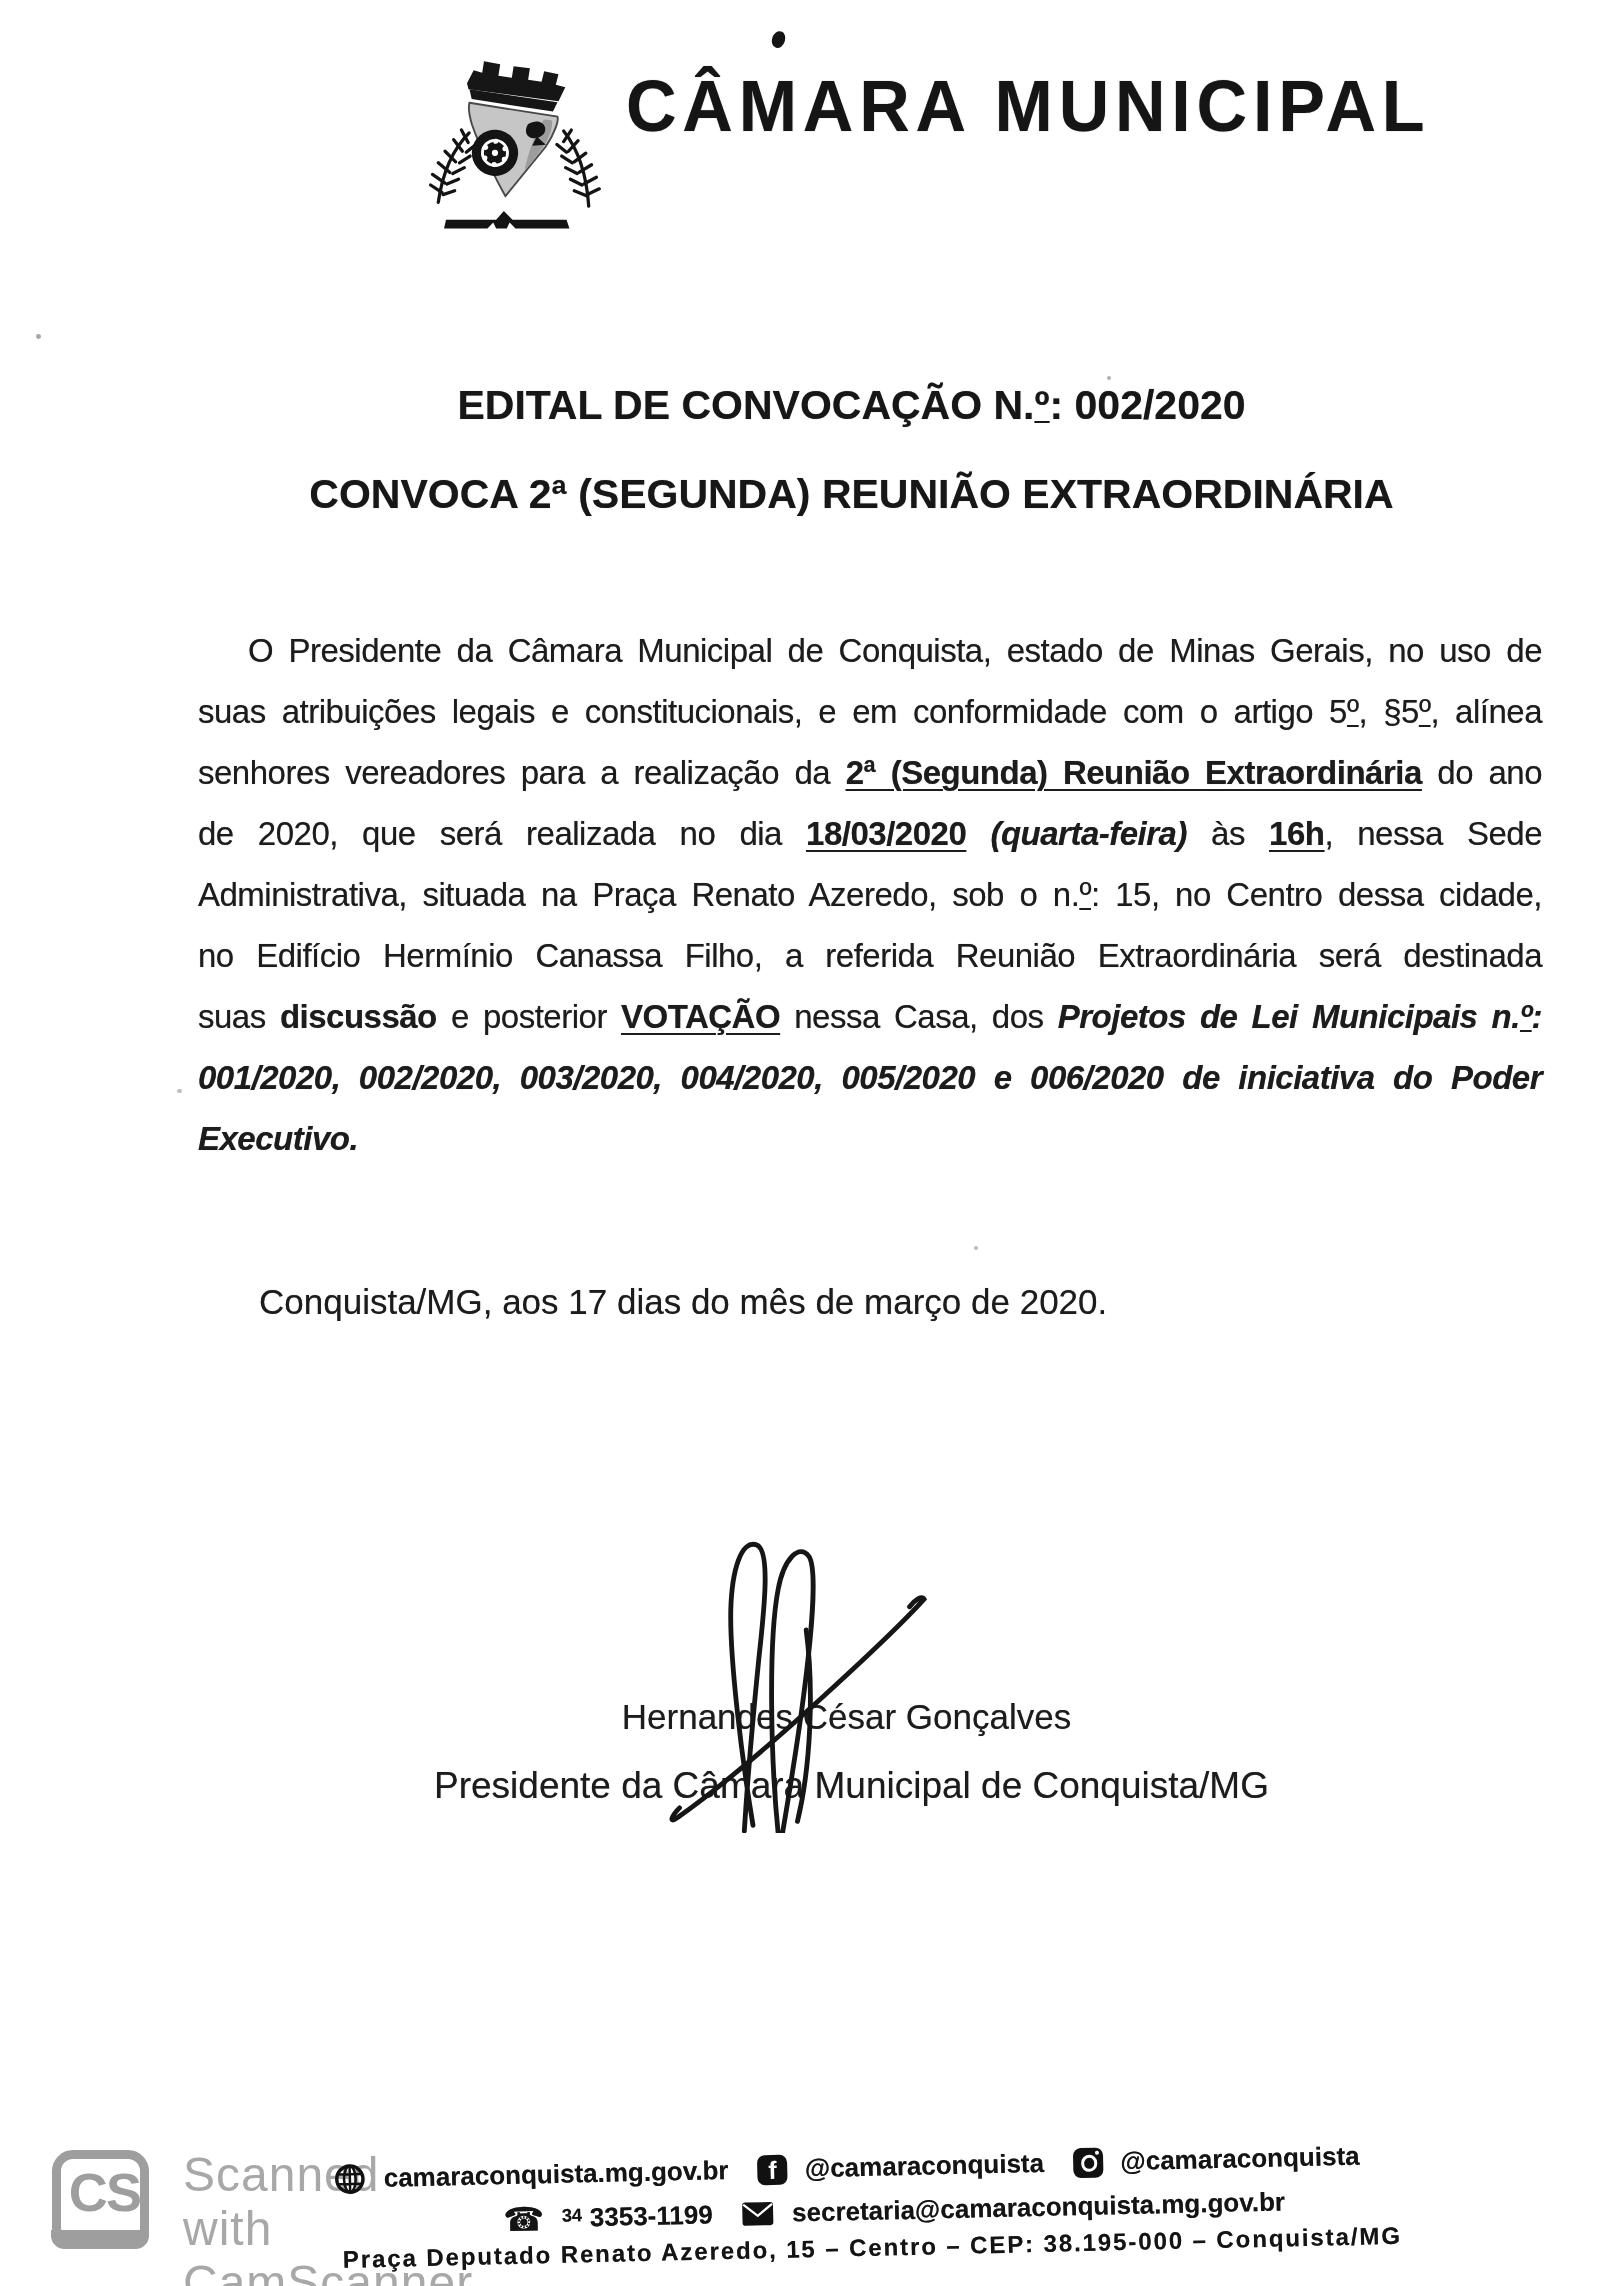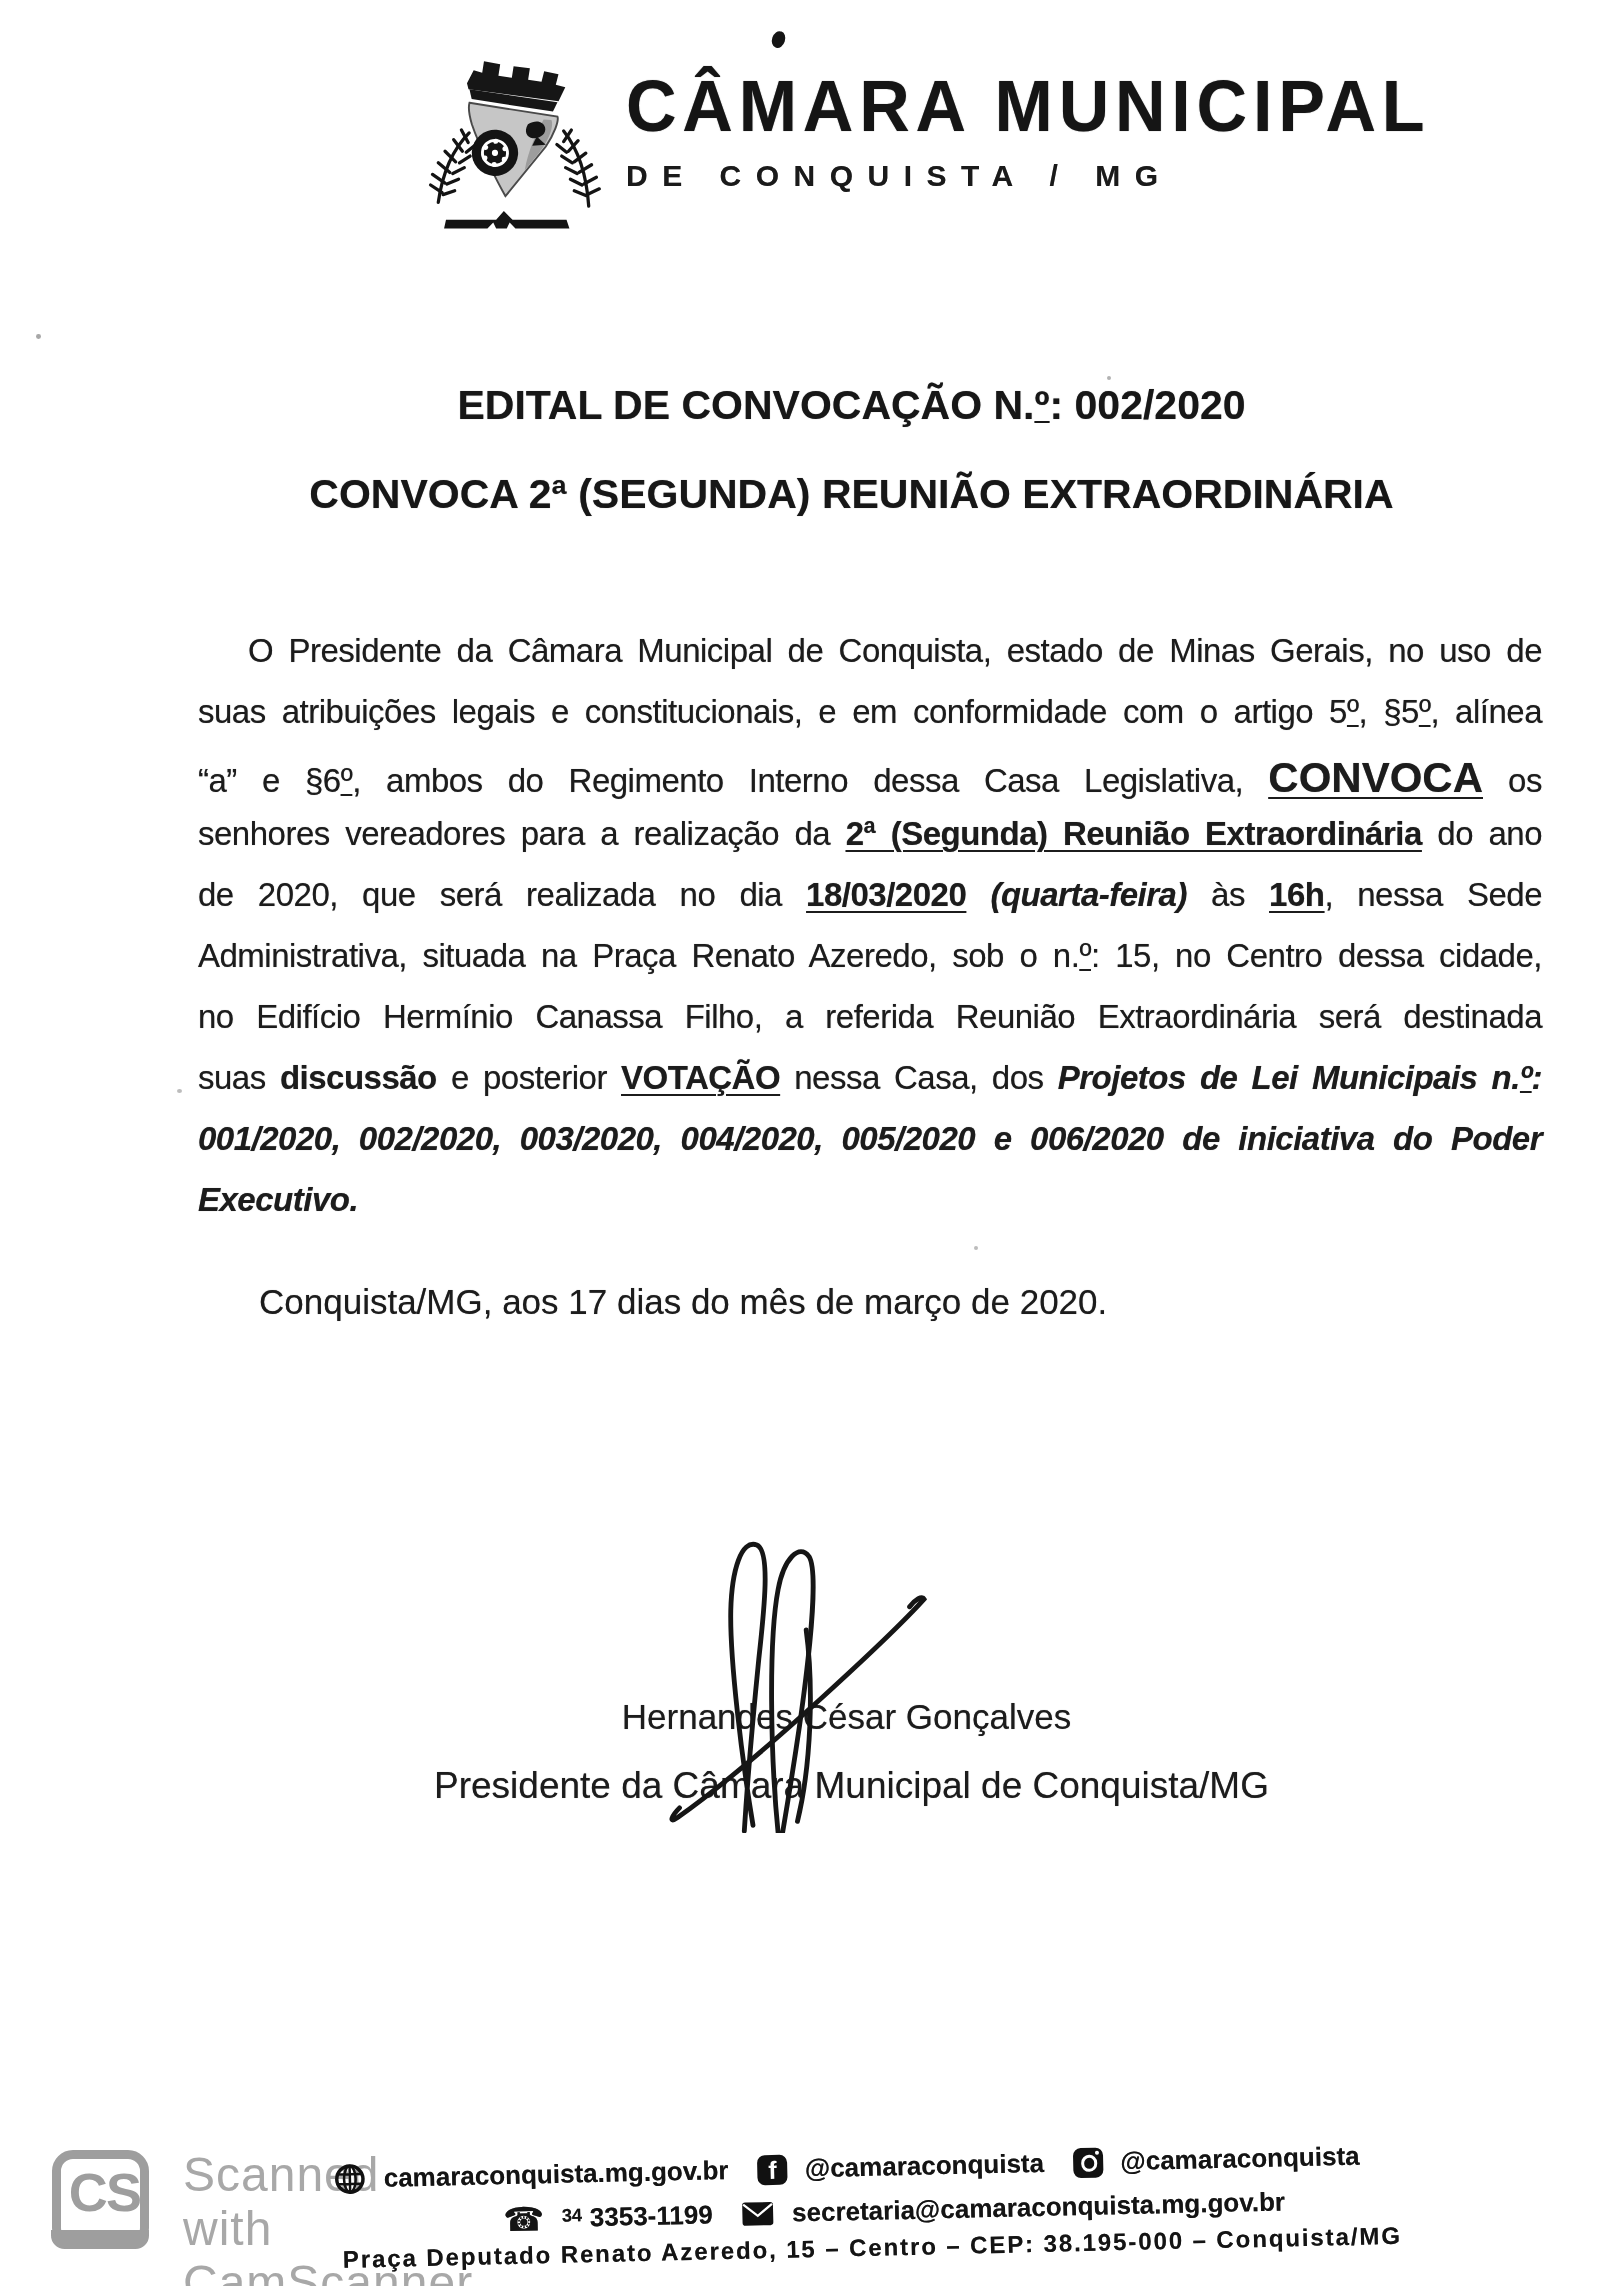--- a/index.html
+++ b/index.html
@@ -117,30 +117,28 @@
       <path d="M182 162 C180 132 172 104 156 84"></path>
       <path d="M180 150 l13 -6 M177 139 l13 -7 M172 127 l13 -8 M167 116 l12 -9 M161 105 l10 -11 M156 95 l8 -12"></path>
       <path d="M179 151 l-12 -5 M175 140 l-12 -6 M170 128 l-12 -6 M165 117 l-11 -7 M159 106 l-10 -8"></path>
     </g>
 
     <path d="M34 176 l52 0 8 -9 9 9 56 0 3 9 -56 0 -6 -6 -3 6 -11 0 -3 -6 -6 6 -45 0 z" fill="#141414"></path>
   </svg>
 
   <div id="org">
     <div class="name">CÂMARA MUNICIPAL</div>
-    <div class="sub">DE CONQUISTA / MG</div>
   </div>
 
   <div id="title1" class="doc-title"><span>EDITAL DE CONVOCAÇÃO N.</span><span class="ord">º</span><span>: 002/2020</span></div>
   <div id="title2" class="doc-title">CONVOCA 2ª (SEGUNDA) REUNIÃO EXTRAORDINÁRIA</div>
 
   <div id="body">
       <div class="bline first"><span>O Presidente da Câmara Municipal de Conquista, estado de Minas Gerais, no uso de</span></div>
       <div class="bline"><span>suas atribuições legais e constitucionais, e em conformidade com o artigo 5</span><span class="ord">º</span><span>, §5</span><span class="ord">º</span><span>, alínea</span></div>
-      <div class="bline"><span>“a” e §6</span><span class="ord">º</span><span>, ambos do Regimento Interno dessa Casa Legislativa, </span><span class="b u big">CONVOCA</span><span> os</span></div>
       <div class="bline"><span>senhores vereadores para a realização da </span><span class="b u">2ª (Segunda) Reunião Extraordinária</span><span> do ano</span></div>
       <div class="bline"><span>de 2020, que será realizada no dia </span><span class="b u">18/03/2020</span><span> </span><span class="b i">(quarta-feira)</span><span> às </span><span class="b u">16h</span><span>, nessa Sede</span></div>
       <div class="bline"><span>Administrativa, situada na Praça Renato Azeredo, sob o n.</span><span class="ord">º</span><span>: 15, no Centro dessa cidade,</span></div>
       <div class="bline"><span>no Edifício Hermínio Canassa Filho, a referida Reunião Extraordinária será destinada</span></div>
       <div class="bline"><span>suas </span><span class="b">discussão</span><span> e posterior </span><span class="b u">VOTAÇÃO</span><span> nessa Casa, dos </span><span class="b i">Projetos de Lei Municipais n.</span><span class="b i ord">º</span><span class="b i">:</span></div>
       <div class="bline"><span class="b i">001/2020, 002/2020, 003/2020, 004/2020, 005/2020 e 006/2020 de iniciativa do Poder</span></div>
       <div class="bline last"><span class="b i">Executivo.</span></div>
     </div>
 
   <div id="dateline">Conquista/MG, aos 17 dias do mês de março de 2020.</div>

